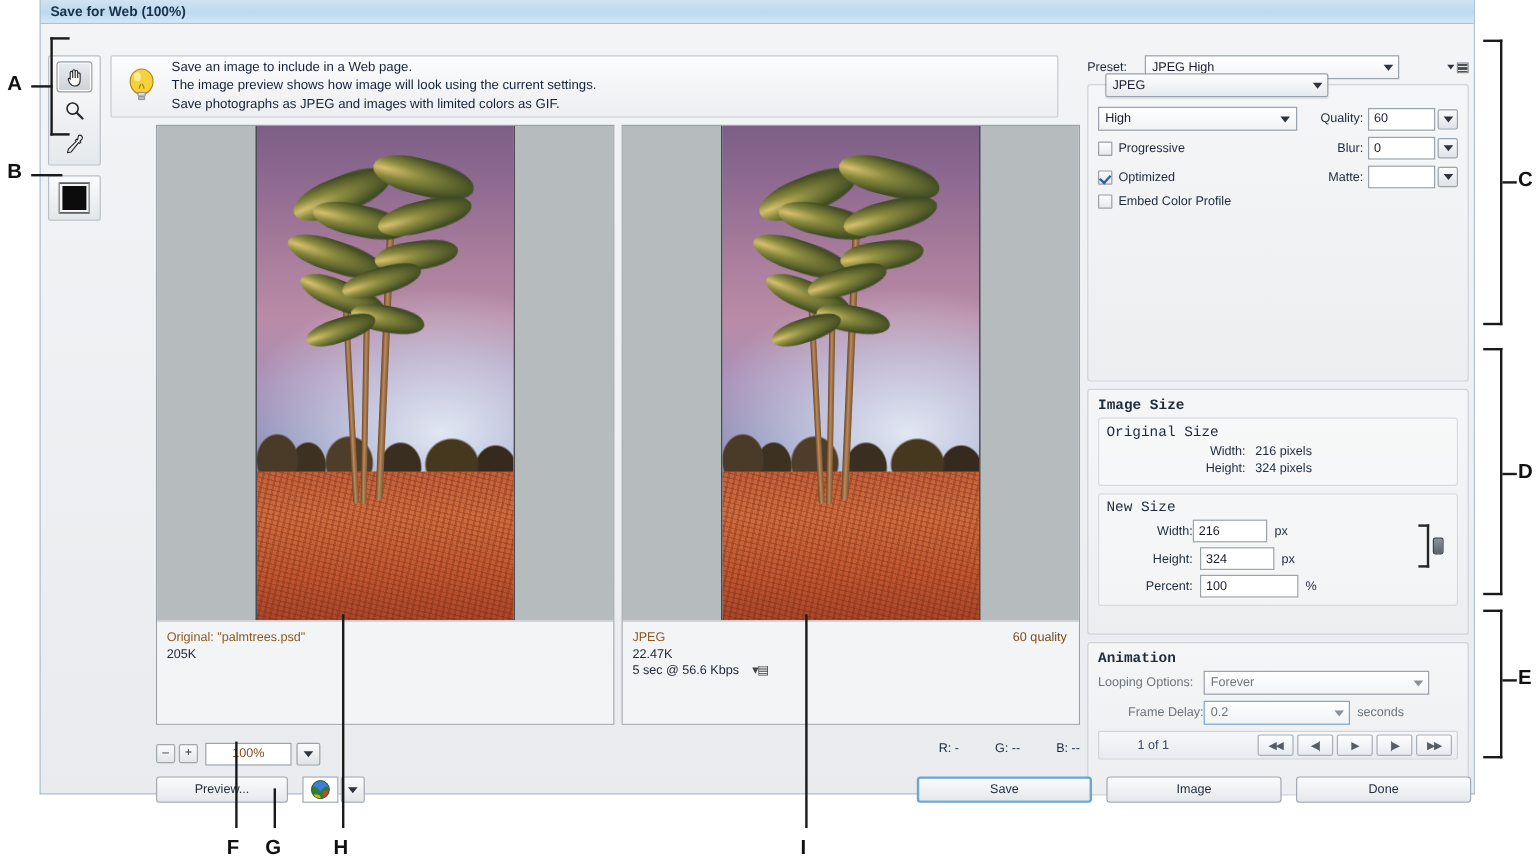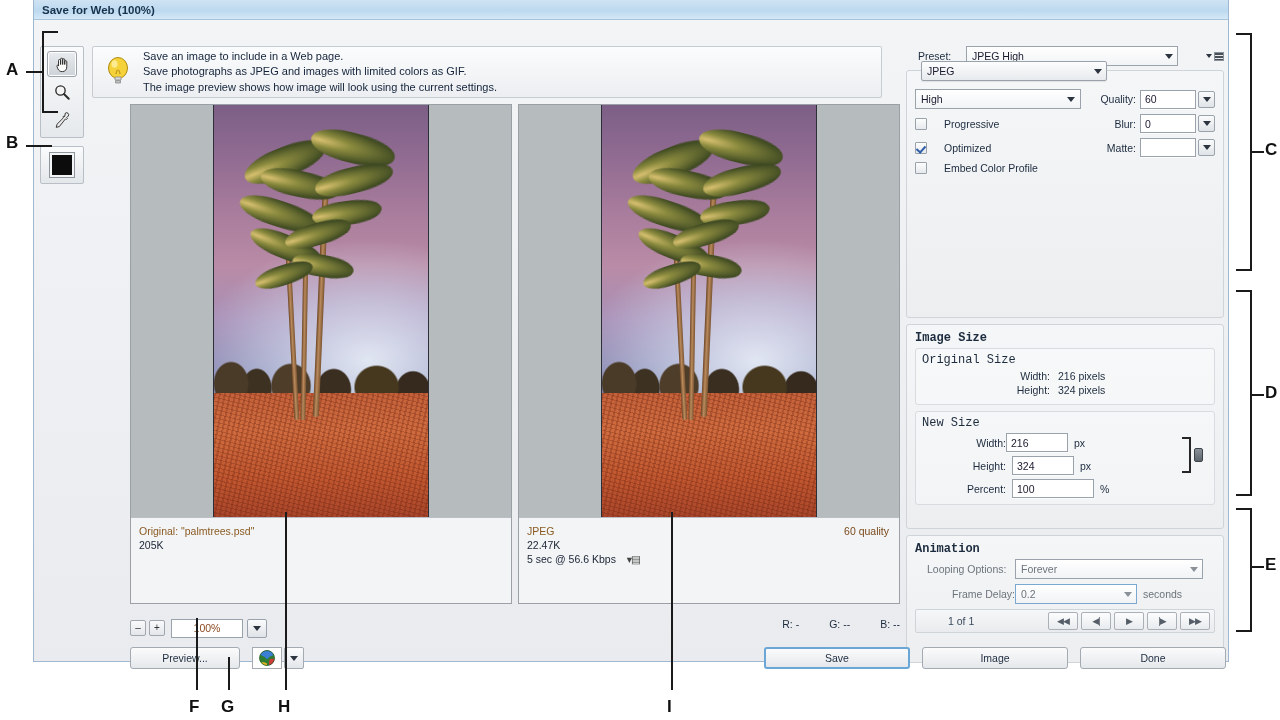--- a/index.html
+++ b/index.html
@@ -151,21 +151,21 @@
     background:linear-gradient(to bottom,#f4f6f7,#eceef0);
     border:1px solid #cfd4d9; border-radius:3px;
     margin-bottom:6px; padding:6px 8px 8px 8px; position:relative;
   }
   .grp-title{ font-weight:bold; font-size:12px; color:#1d2b3e; margin-bottom:3px;font-family:Liberation Mono, monospace;}
   .subgroup{
     border:1px solid #d8dce0; border-radius:3px; padding:4px 6px 6px 6px;
     margin-bottom:6px; background:rgba(255,255,255,0.35);
   }
   .row{ display:flex; align-items:center; margin-bottom:5px; }
-  .lbl{ font-size:10.5px; color:#1d2b3e;margin-left:12px; }
+  .lbl{ font-size:10.5px; color:#1d2b3e; }
   .lbl-r{ text-align:right; }
 
   .field{
     background:#fff; border:1px solid #9aa2ab; height:19px;
     display:flex; align-items:center; padding:0 4px; font-size:10.5px;
     box-shadow:0 1px 0 rgba(255,255,255,0.7);
   }
   .combo{
     background:linear-gradient(to bottom,#ffffff,#f1f3f5);
     border:1px solid #9aa2ab; height:20px;
@@ -315,22 +315,22 @@
         <svg width="30" height="38" viewBox="0 0 30 38">
           <ellipse cx="15" cy="15" rx="9.5" ry="10.5" fill="#f6d23a" stroke="#b08a12" stroke-width="1"></ellipse>
           <ellipse cx="11.5" cy="11" rx="3" ry="3.8" fill="#fdf0a0" opacity="0.85"></ellipse>
           <path d="M12 24h6v3h-6z" fill="#d8d8d8" stroke="#8d8d8d" stroke-width="0.8"></path>
           <path d="M12.5 27.5h5v2.5h-5z" fill="#bdbdbd" stroke="#8d8d8d" stroke-width="0.8"></path>
           <path d="M13 21c0-2 1.2-2.6 1.2-4.2M17 21c0-2-1.2-2.6-1.2-4.2" stroke="#a9820f" stroke-width="1" fill="none"></path>
         </svg>
       </div>
       <div id="hint-lines">
         <div>Save an image to include in a Web page.</div>
+        <div>The image preview shows how image will look using the current settings.</div>
         <div>Save photographs as JPEG and images with limited colors as GIF.</div>
-        <div>The image preview shows how image will look using the current settings.</div>
       </div>
     </div>
 
     <div class="pane" id="pane-left">
       <div class="canvas">
         <div class="photo">
           <div class="sky"></div>
           <div class="treeline"></div>
           <div class="sand"></div>
           <div class="trunk" style="left:104px;top:72px;width:6px;height:240px;transform:rotate(2.5deg);"></div>

